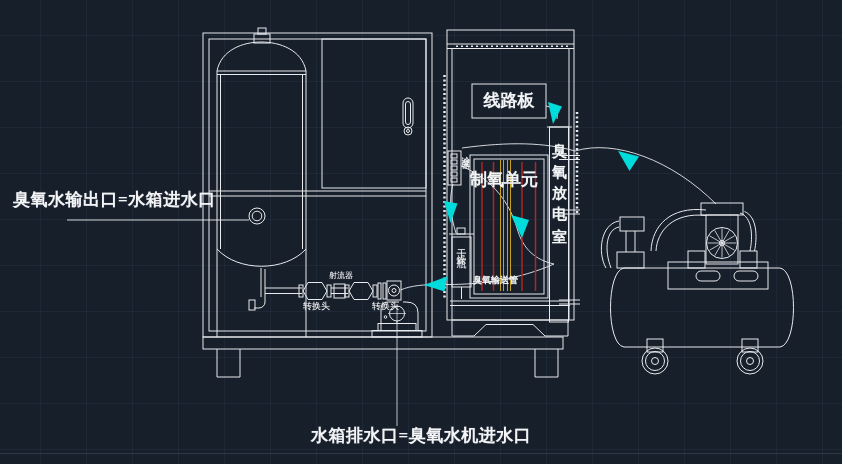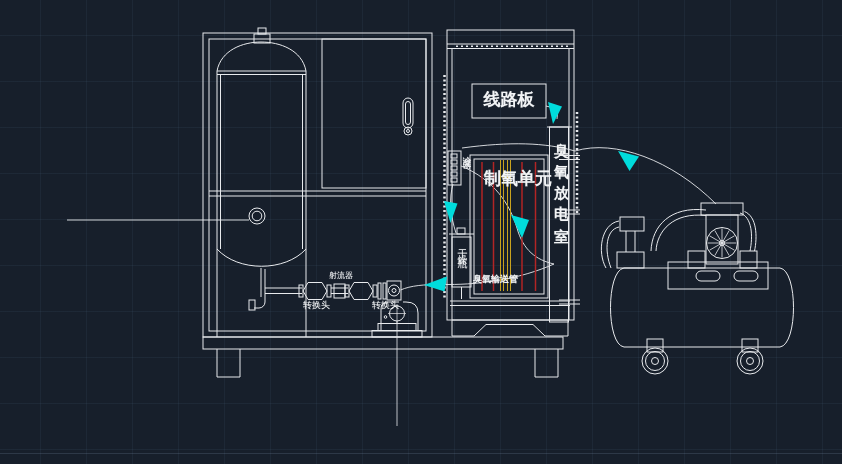--- a/index.html
+++ b/index.html
@@ -9,28 +9,28 @@
     background-image:
       linear-gradient(rgba(125,160,200,.07) 1px, transparent 1px),
       linear-gradient(90deg, rgba(125,160,200,.07) 1px, transparent 1px);
     background-size:46px 46px;
     background-position:-6px -11px;
     font-family:"DejaVu Sans",sans-serif;
   }
   svg.draw{position:absolute;left:0;top:0;}
   .lbl{
     position:absolute;color:#f2f4f6;white-space:nowrap;
-    font-family:Liberation Mono, monospace;line-height:1.1;
+    font-family:Liberation Serif, serif;line-height:1.1;
     text-shadow:0 0 1px rgba(255,255,255,.35);
   }
   .v{writing-mode:vertical-rl;text-orientation:upright;}
   #lbl-outlet{left:13px;top:191px;font-size:17px;font-weight:bold;letter-spacing:.5px;}
   #lbl-drain{left:311px;top:427px;font-size:17px;font-weight:bold;letter-spacing:.5px;}
   #lbl-circuit{left:472px;top:84px;width:74px;height:34px;display:flex;align-items:center;justify-content:center;font-size:17px;font-weight:bold;}
-  #lbl-oxyunit{left:470px;top:171px;width:82px;text-align:right;font-size:17px;font-weight:bold;}
+  #lbl-oxyunit{left:470px;top:171px;width:82px;text-align:left;font-size:17px;font-weight:bold;}
   #lbl-discharge{left:551px;top:131px;height:192px;font-size:15px;font-weight:bold;letter-spacing:21px;}
   #lbl-condenser{left:460px;top:149px;font-size:9px;letter-spacing:2px;}
   #lbl-dryer{left:456px;top:241px;font-size:10px;letter-spacing:4.5px;}
   #lbl-ozonetube{left:473px;top:276px;font-size:9px;font-weight:bold;}
   #lbl-jet{left:329px;top:272px;font-size:8px;}
   #lbl-adp1{left:303px;top:302px;font-size:9px;}
   #lbl-adp2{left:372px;top:302px;font-size:9px;}
   .hline{position:absolute;left:0;top:453px;width:842px;height:1px;background:rgba(160,185,215,.16);}
 </style>
 </head>
@@ -231,20 +231,22 @@
 
     <g stroke="none" fill="#00dcdc">
       <polygon points="548,102 562,106.5 553,124"></polygon>
       <polygon points="444,201 457.5,203.5 450.5,223"></polygon>
       <polygon points="511,215 529,220 522,238"></polygon>
       <polygon points="424,285 447,276.5 444.5,291.5"></polygon>
       <polygon points="618,151 639,156.5 629.5,171"></polygon>
     </g>
   </svg>
 
+  <div class="lbl" id="lbl-outlet">臭氧水输出口=水箱进水口</div>
+  <div class="lbl" id="lbl-drain">水箱排水口=臭氧水机进水口</div>
   <div class="lbl" id="lbl-circuit">线路板</div>
   <div class="lbl" id="lbl-oxyunit">制氧单元</div>
   <div class="lbl v" id="lbl-discharge">臭氧放电室</div>
   <div class="lbl v" id="lbl-condenser">冷凝器</div>
   <div class="lbl v" id="lbl-dryer">干燥瓶</div>
   <div class="lbl" id="lbl-ozonetube">臭氧输送管</div>
   <div class="lbl" id="lbl-jet">射流器</div>
   <div class="lbl" id="lbl-adp1">转换头</div>
   <div class="lbl" id="lbl-adp2">转换头</div>
 </div>

